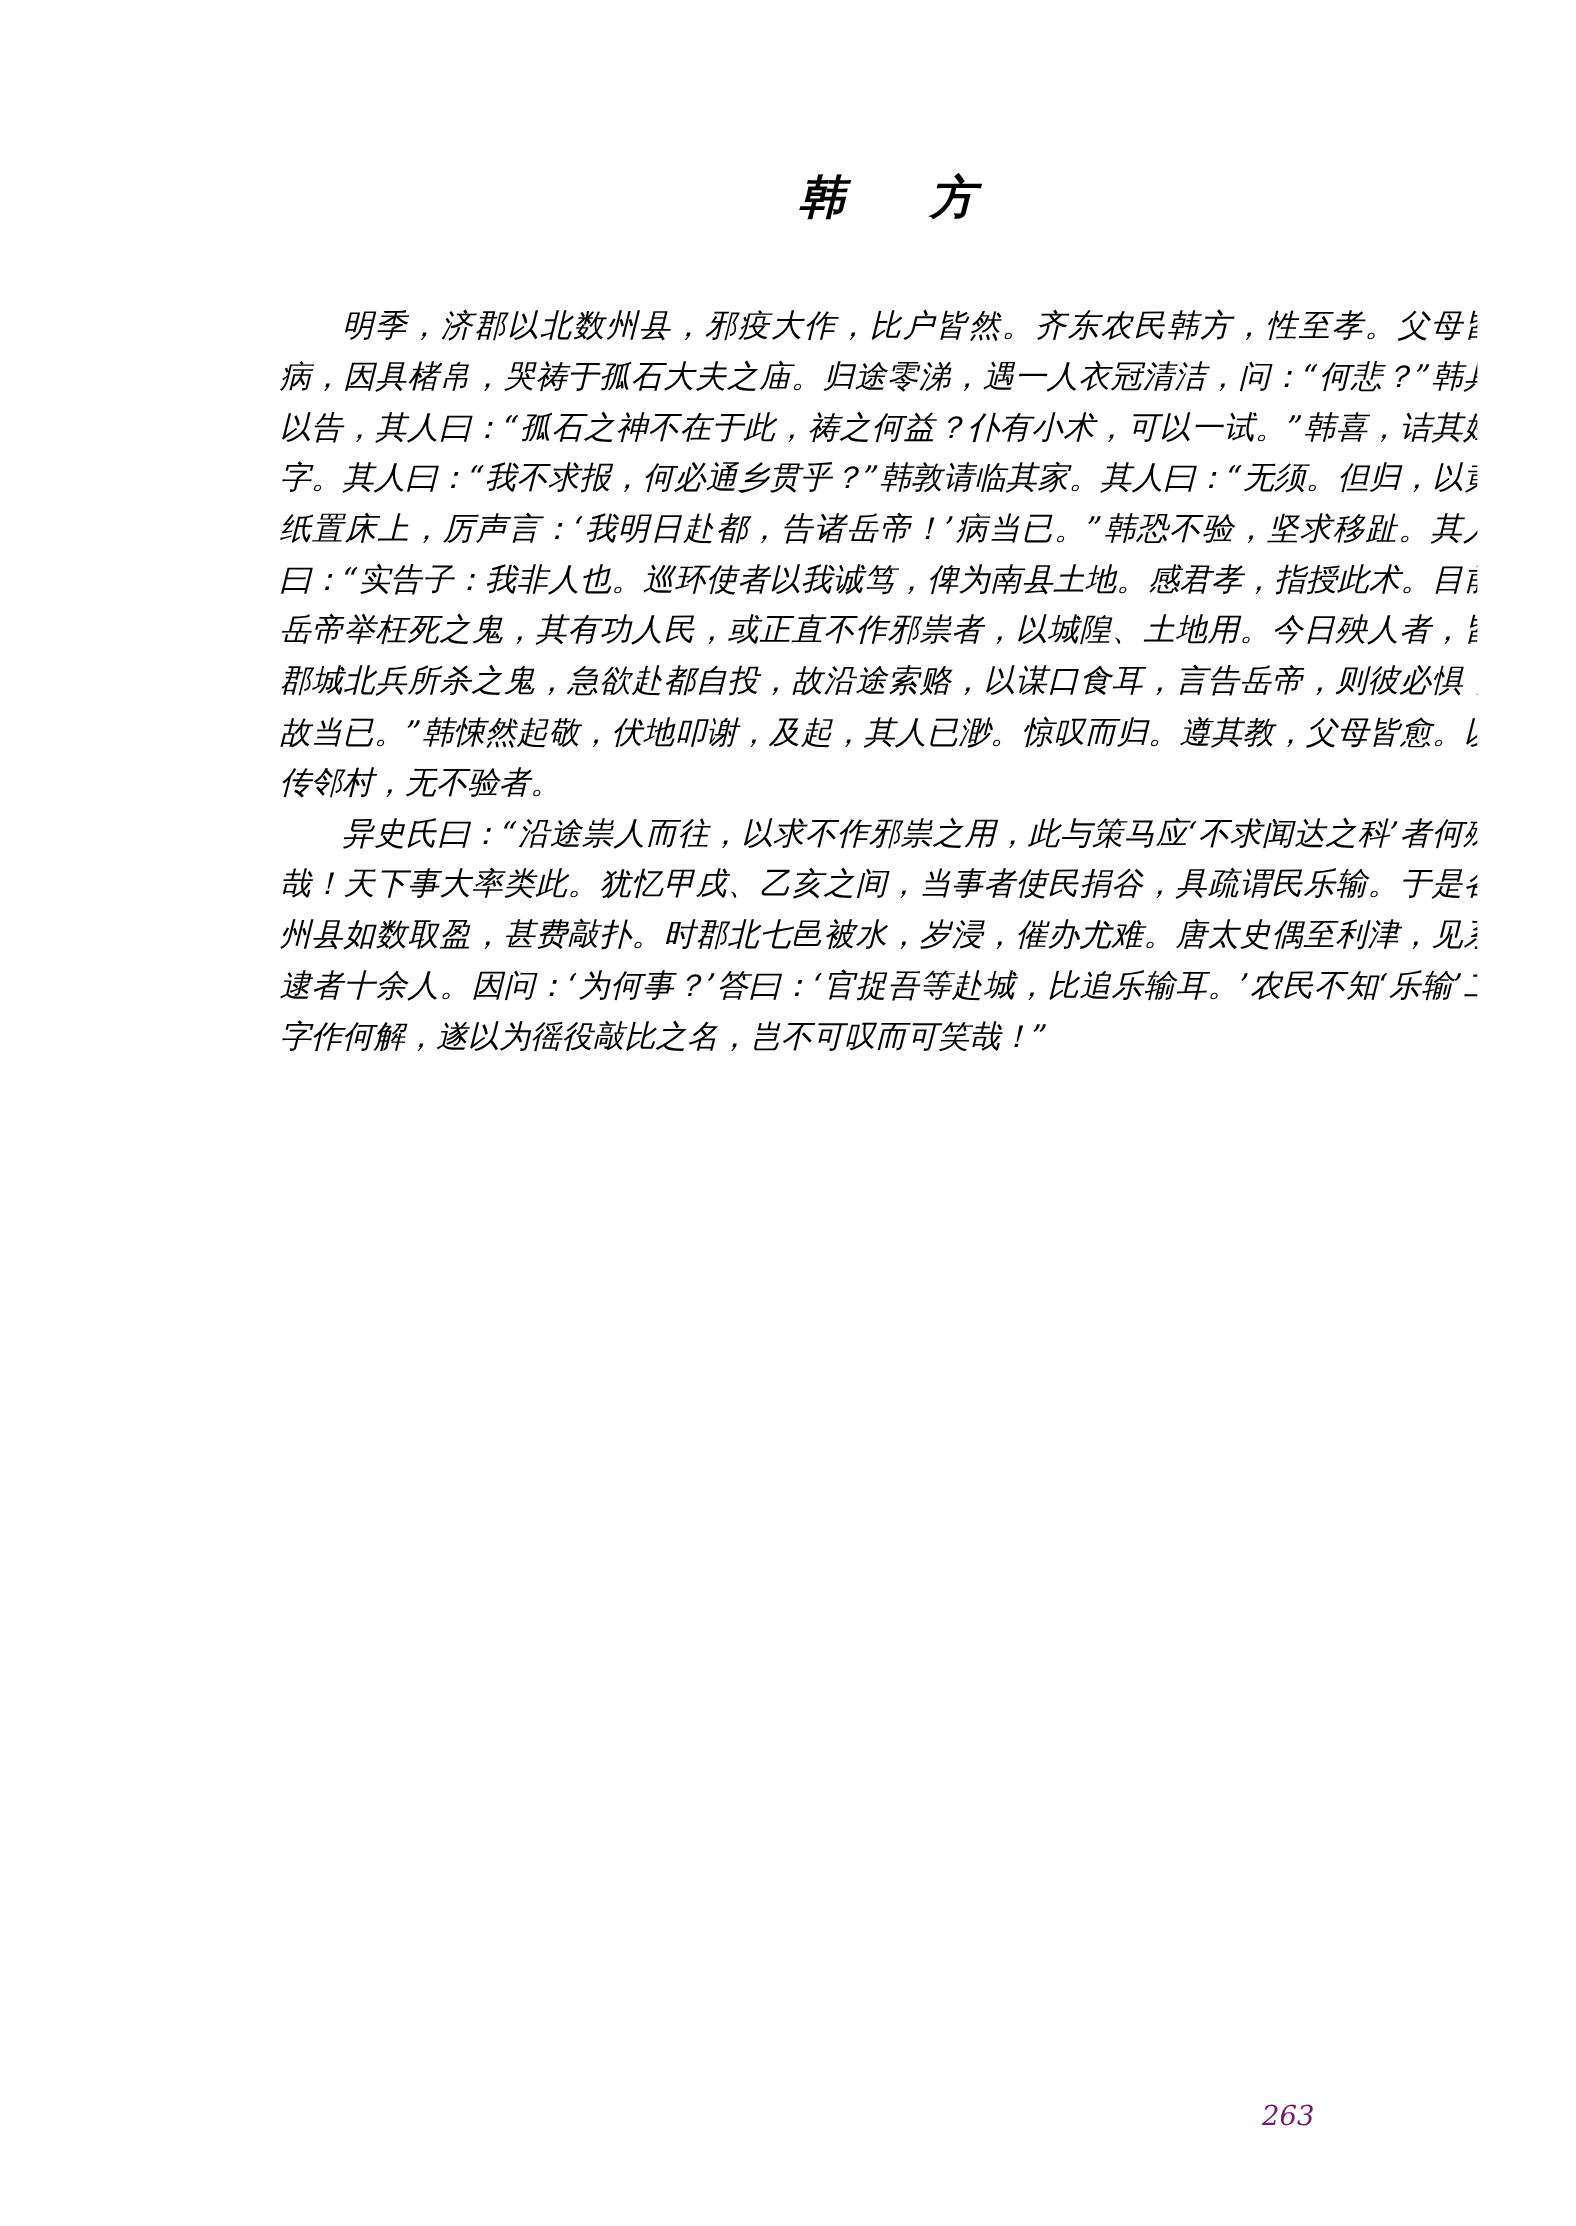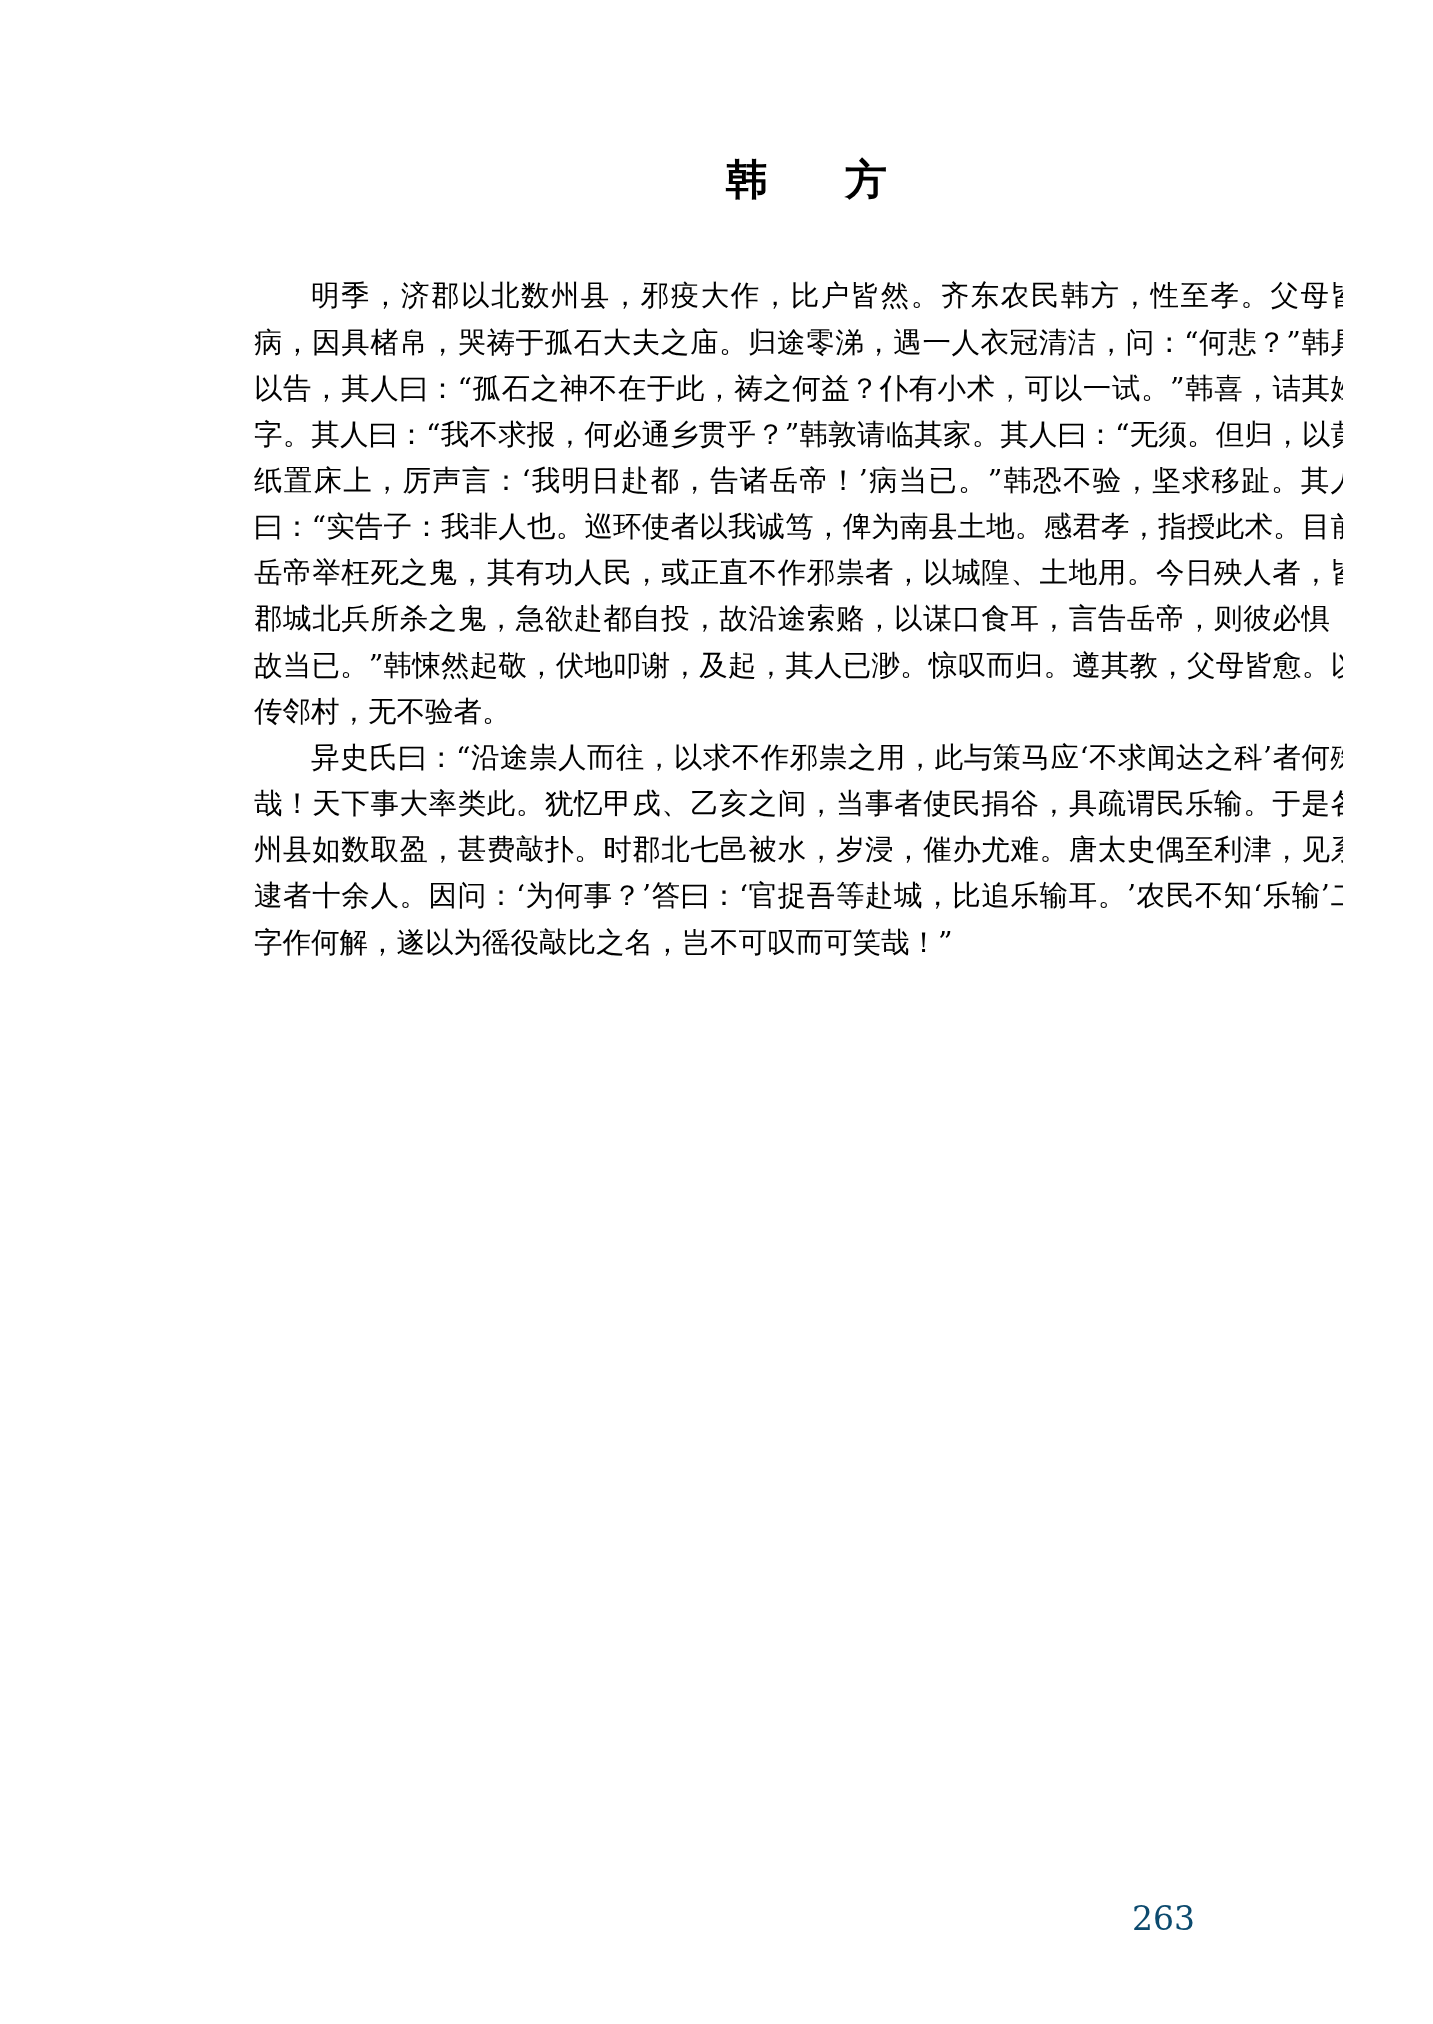--- a/index.html
+++ b/index.html
@@ -12,20 +12,21 @@
     color: #000000;
   }
   .page {
     position: relative;
     width: 1253px;
     height: 2024px;
     margin: 0 auto;
     background: #ffffff;
     box-sizing: border-box;
     overflow: hidden;
+    font-style: italic;
   }
   .content {
     position: absolute;
     left: 148px;
     top: 0;
     width: 1137px;
   }
   .doc-title {
     margin: 0;
     padding-top: 155px;
@@ -50,23 +51,23 @@
     text-indent: 2em;
     font-family: "DejaVu Serif", "Liberation Serif", serif;
   }
   p.para + p.para {
     margin-top: 0;
   }
   .page-number {
     position: absolute;
     right: 148px;
     bottom: 86px;
-    font-size: 33px;
+    font-size: 25px;
     font-family: "DejaVu Serif", "Liberation Serif", serif;
-    color: #0c4a6e;
+    color: #701a75;
   }
 </style>
 </head>
 <body>
 
 <div class="page">
   <div class="content">
 
     <h1 class="doc-title">韩　方</h1>
 

